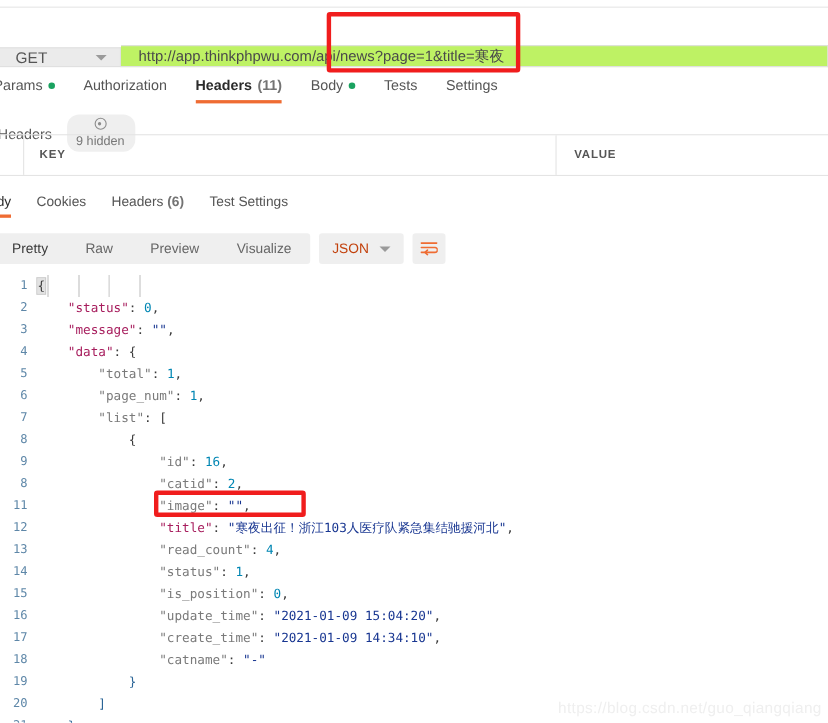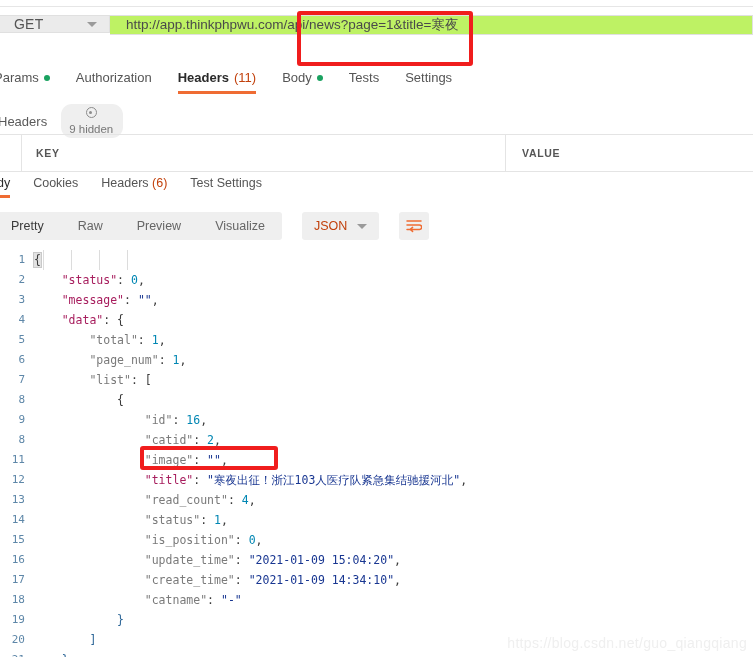--- a/index.html
+++ b/index.html
@@ -16,21 +16,21 @@
 
   
   .top-rule {
     position: absolute; top: 6px; left: 0; width: 753px;
     height: 1px; background: #e6e6e6;
   }
 
   
   .url-bar {
     position: absolute; top: 15px; left: 0; width: 753px; height: 46px;
-    display: flex; align-items: flex-start;
+    display: flex; align-items: flex-end;
   }
   .method-box {
     width: 110px; background: #ebebeb; border: 1px solid #e0e0e0;
     border-left: none;
     display: flex; align-items: center; justify-content: space-between;
     padding: 0 12px 0 14px;
   }
   .method-label { font-size: 14px; color: #555; letter-spacing: .2px; }
   .caret {
     width: 0; height: 0; border-left: 5px solid transparent;
@@ -52,21 +52,21 @@
     padding: 0 0 9px 0; margin-right: 26px; white-space: nowrap;
     display: flex; align-items: center; gap: 5px;
   }
   .req-tab.first { margin-left: -6px; }
   .req-tab.active { color: #2b2b2b; font-weight: bold; }
   .req-tab.active::after {
     content: ""; position: absolute; left: 0; right: 0; bottom: 0;
     height: 3px; background: #ef6c33;
   }
   .dot { width: 6px; height: 6px; border-radius: 50%; background: #1aa260; display:inline-block; }
-  .count-green { color: #c2410c; font-weight: normal; }
+  .count-green { color: #737373; font-weight: bold; }
 
   
   .hdr-row {
     position: absolute; top: 108px; left: 0; width: 753px; height: 26px;
     display: flex; align-items: center;
   }
   .hdr-title { font-size: 13px; color: #5a5a5a; margin-left: -2px; }
   .hidden-pill {
     margin-left: 14px; background: #efefef; border-radius: 11px;
     padding: 3px 10px 3px 8px; font-size: 11.5px; color: #777;
@@ -76,21 +76,21 @@
     width: 11px; height: 11px; border-radius: 50%;
     border: 1.4px solid #8c8c8c; position: relative;
   }
   .eye::after {
     content:""; position:absolute; left:2.7px; top:2.7px;
     width:3px; height:3px; border-radius:50%; background:#8c8c8c;
   }
 
   
   .kv-table {
-    position: absolute; top: 134px; left: 0; width: 753px; height: 38px;
+    position: absolute; top: 122px; left: 0; width: 753px; height: 38px;
     border-top: 1px solid #e4e4e4; border-bottom: 1px solid #e4e4e4;
     display: flex;
   }
   .kv-gutter { width: 22px; border-right: 1px solid #e4e4e4; }
   .kv-key { flex: 0 0 484px; border-right: 1px solid #e4e4e4;
             display:flex; align-items:center; padding-left: 14px; }
   .kv-value { flex: 1; display:flex; align-items:center; padding-left: 16px; }
   .kv-head { font-size: 10.5px; font-weight: bold; color: #555; letter-spacing: .7px; }
 
   
@@ -105,21 +105,21 @@
   .res-tab.first { margin-left: -10px; }
   .res-tab.active { color: #2b2b2b; }
   .res-tab.active::after {
     content:""; position:absolute; left:0; right:0; bottom:0;
     height:3px; background:#ef6c33;
   }
 
   
   .viewer-bar {
     position: absolute; top: 211px; left: 0; width: 753px; height: 30px;
-    display: flex; align-items: center; gap: 20px;
+    display: flex; align-items: center; gap: 8px;
   }
   .seg-group {
     background: #efefef; border-radius: 3px; height: 28px;
     display: flex; align-items: center; margin-left: -6px;
   }
   .seg {
     font-size: 12.5px; color: #666; padding: 0 17px; line-height: 28px;
   }
   .seg.active { color: #3a3a3a; }
   .fmt-group {

